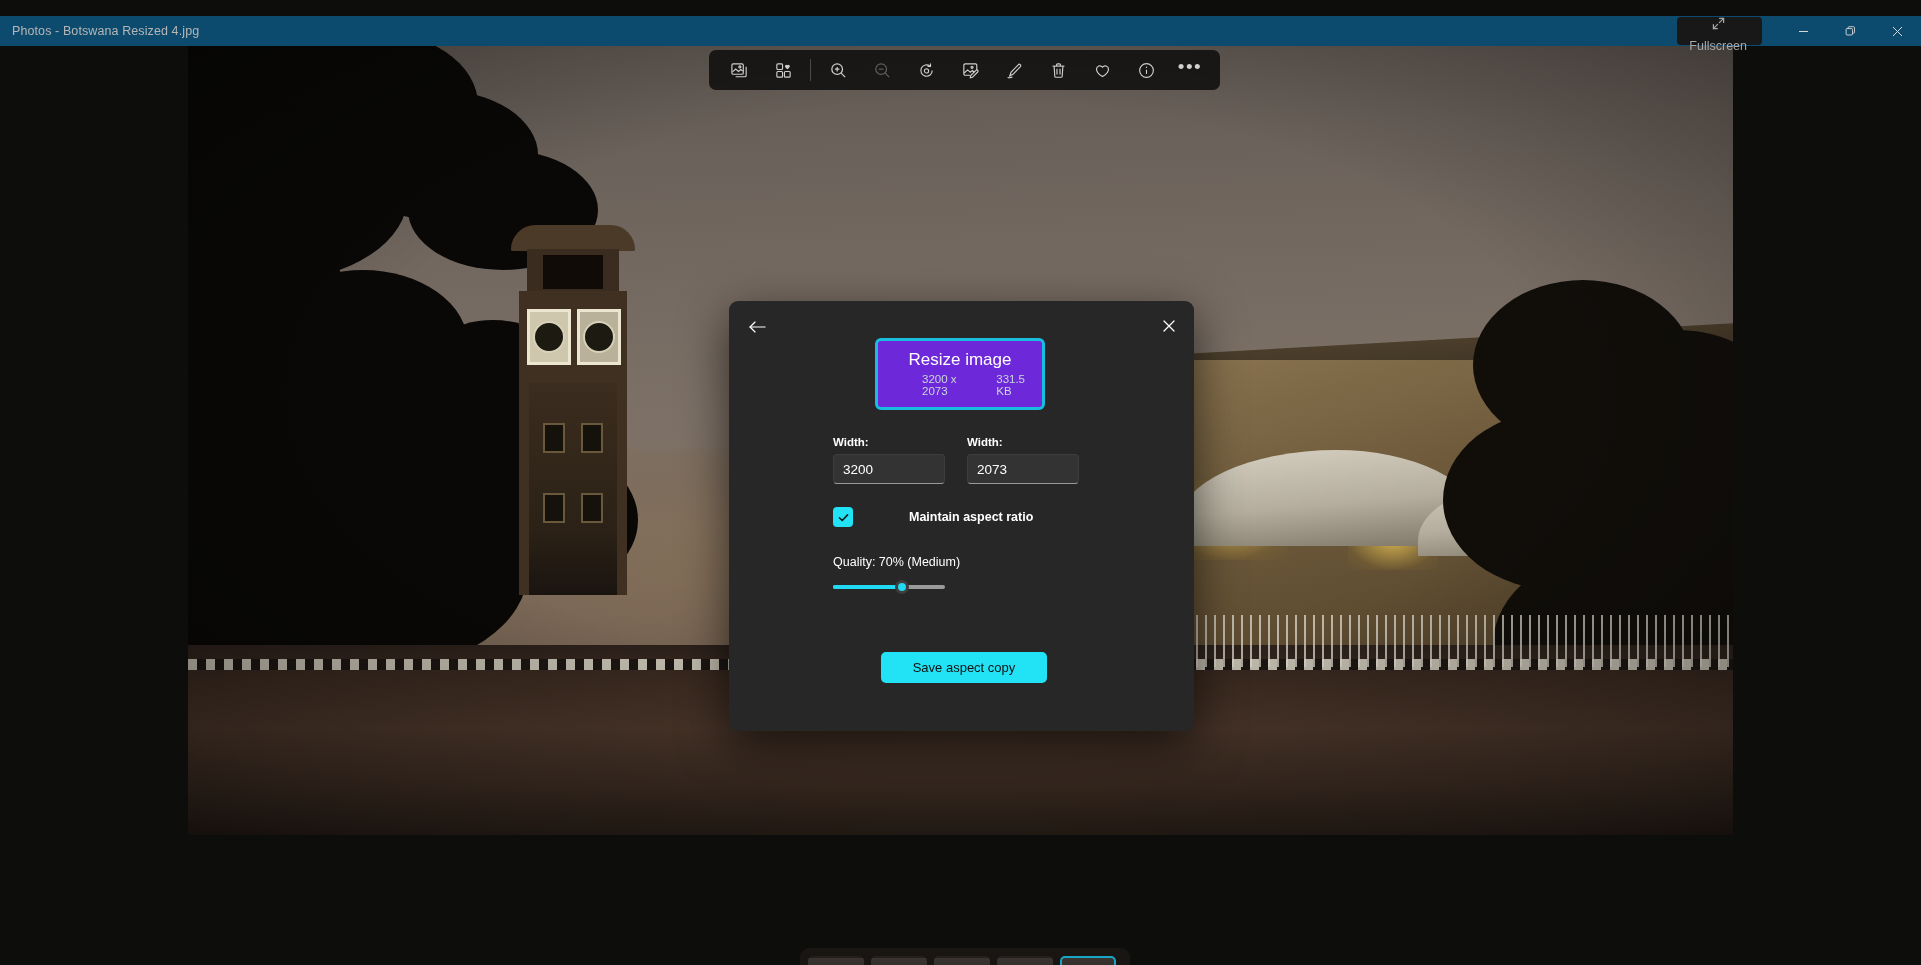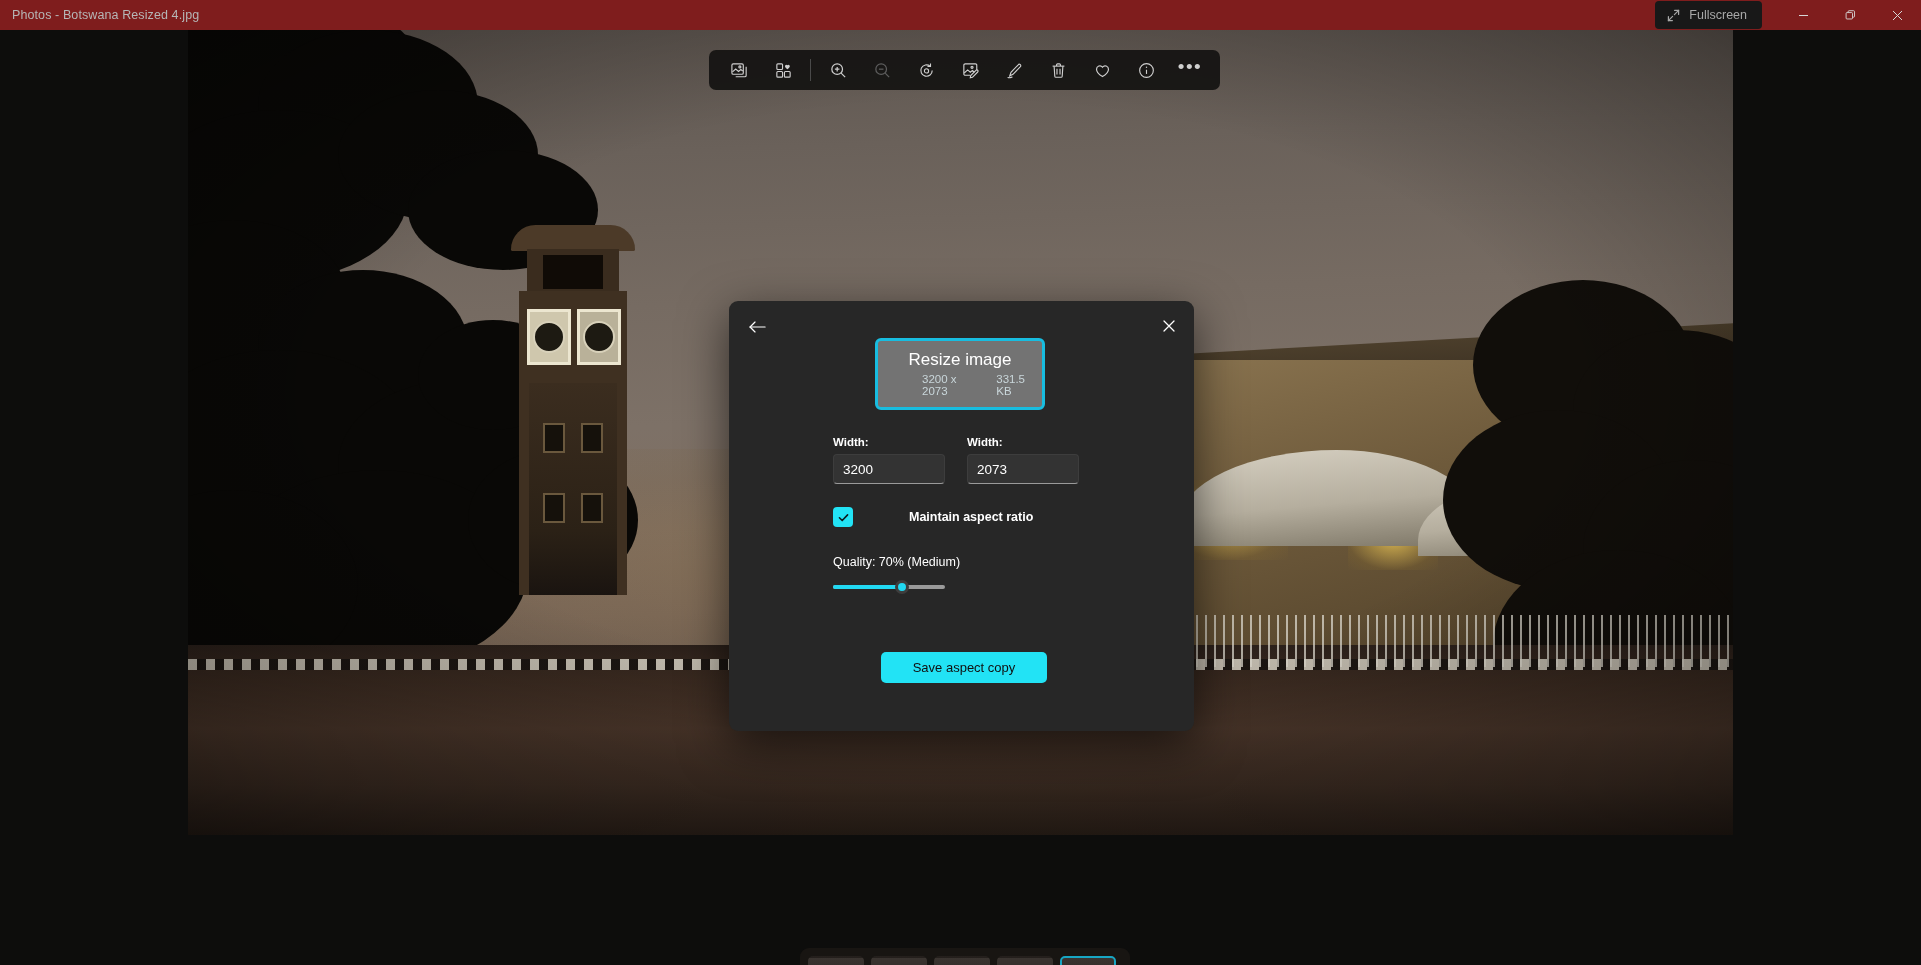--- a/index.html
+++ b/index.html
@@ -15,23 +15,23 @@
   #app {
     position: relative;
     width: 1921px;
     height: 965px;
     background: #0d0d0c;
   }
 
   
   .titlebar {
     position: absolute;
-    left: 0; top: 0;
+    left: 0; top: 16px;
     width: 1921px; height: 30px;
-    background: #7f1d1d;
+    background: #0c4a6e;
     display: flex;
     align-items: center;
     z-index: 60;
   }
   .titlebar-title {
     margin-left: 12px;
     font-size: 12.5px;
     color: #b6b6b6;
     letter-spacing: .1px;
     white-space: nowrap;
@@ -43,20 +43,21 @@
     align-items: center;
     gap: 9px;
     height: 28px;
     padding: 0 15px 0 12px;
     border-radius: 4px;
     background: #181818;
     color: #a8a8a8;
     font-size: 12.5px;
     margin-right: 18px;
     cursor: pointer;
+    flex-direction: column;
   }
   .fullscreen-btn svg { display: block; }
 
   .wincontrols { display: flex; height: 30px; }
   .wc {
     width: 47px; height: 30px;
     display: flex; align-items: center; justify-content: center;
     cursor: pointer;
   }
   .wc svg { display: block; }
@@ -301,21 +302,21 @@
     position: absolute; right: 8px; top: 10px;
     width: 34px; height: 30px;
     display: flex; align-items: center; justify-content: center;
     border-radius: 4px; cursor: pointer; color: #ffffff;
   }
 
   .dlg-card {
     position: absolute;
     left: 146px; top: 37px;
     width: 170px; height: 72px;
-    background: #737373;
+    background: #6d28d9;
     border: 3px solid #18bde0;
     border-radius: 6px;
     display: flex; flex-direction: column;
     align-items: center; justify-content: center;
     gap: 3px;
     cursor: pointer;
   }
   .dlg-card-title {
     font-size: 17px;
     color: #ffffff;

